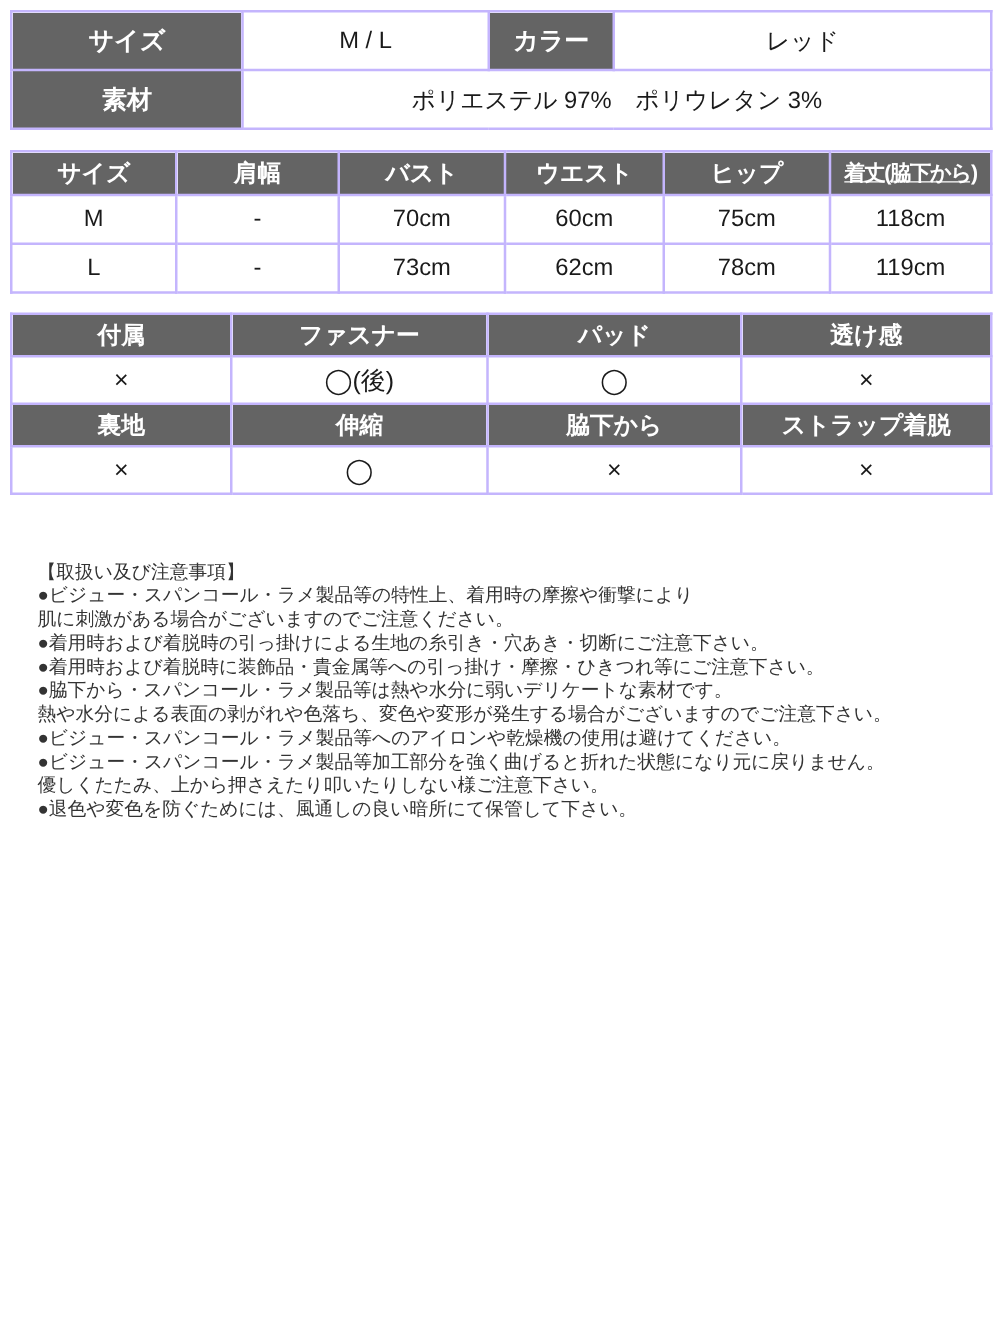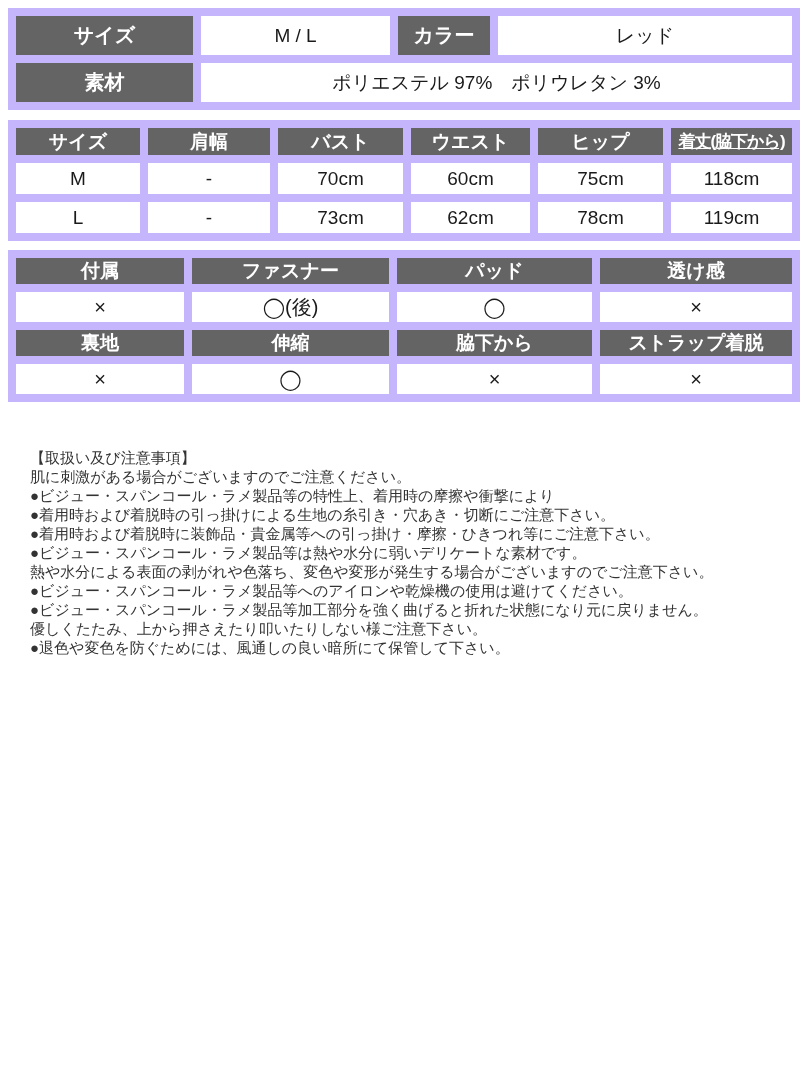--- a/index.html
+++ b/index.html
@@ -6,21 +6,21 @@
   body{
     width:800px;height:1067px;background:#ffffff;position:relative;
     font-family:"Liberation Sans","DejaVu Sans",sans-serif;
     color:#1a1a1a;
   }
   table.t{
     position:absolute;left:8px;border-collapse:collapse;table-layout:fixed;
     width:784px;background:#ffffff;
   }
   table.t th, table.t td{
-    border:8px solid #c4b5fd;text-align:center;vertical-align:middle;
+    border:2px solid #c4b5fd;text-align:center;vertical-align:middle;
     padding:0;overflow:hidden;white-space:nowrap;
   }
   table.t th{
     background:#646464;color:#ffffff;font-weight:bold;font-size:19px;
   }
   table.t td{font-size:19px;color:#1a1a1a;margin-left:29px;}
 
   table.spec{top:8px;}
   table.spec tr{height:47px;}
   table.spec th{font-size:20px;}
@@ -132,23 +132,23 @@
     <td>×</td>
     <td>◯</td>
     <td>×</td>
     <td>×</td>
   </tr>
 </tbody>
   </table>
 
 <div class="notes">
   <div>【取扱い及び注意事項】</div>
+  <div>●ビジュー・スパンコール・ラメ製品等の特性上、着用時の摩擦や衝撃により</div>
   <div>肌に刺激がある場合がございますのでご注意ください。</div>
-  <div>●ビジュー・スパンコール・ラメ製品等の特性上、着用時の摩擦や衝撃により</div>
   <div>●着用時および着脱時の引っ掛けによる生地の糸引き・穴あき・切断にご注意下さい。</div>
   <div>●着用時および着脱時に装飾品・貴金属等への引っ掛け・摩擦・ひきつれ等にご注意下さい。</div>
-  <div>●ビジュー・スパンコール・ラメ製品等は熱や水分に弱いデリケートな素材です。</div>
+  <div>●脇下から・スパンコール・ラメ製品等は熱や水分に弱いデリケートな素材です。</div>
   <div>熱や水分による表面の剥がれや色落ち、変色や変形が発生する場合がございますのでご注意下さい。</div>
   <div>●ビジュー・スパンコール・ラメ製品等へのアイロンや乾燥機の使用は避けてください。</div>
   <div>●ビジュー・スパンコール・ラメ製品等加工部分を強く曲げると折れた状態になり元に戻りません。</div>
   <div>優しくたたみ、上から押さえたり叩いたりしない様ご注意下さい。</div>
   <div>●退色や変色を防ぐためには、風通しの良い暗所にて保管して下さい。</div>
 </div>
 
 </body></html>

